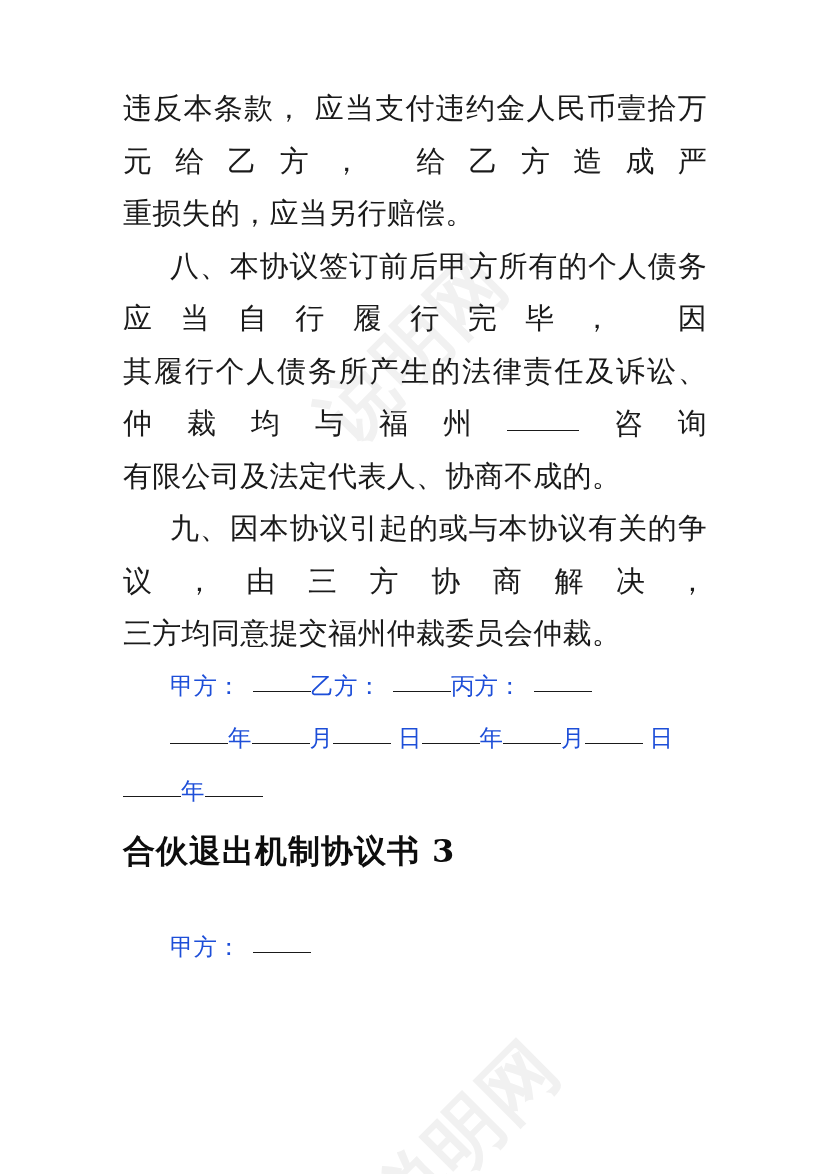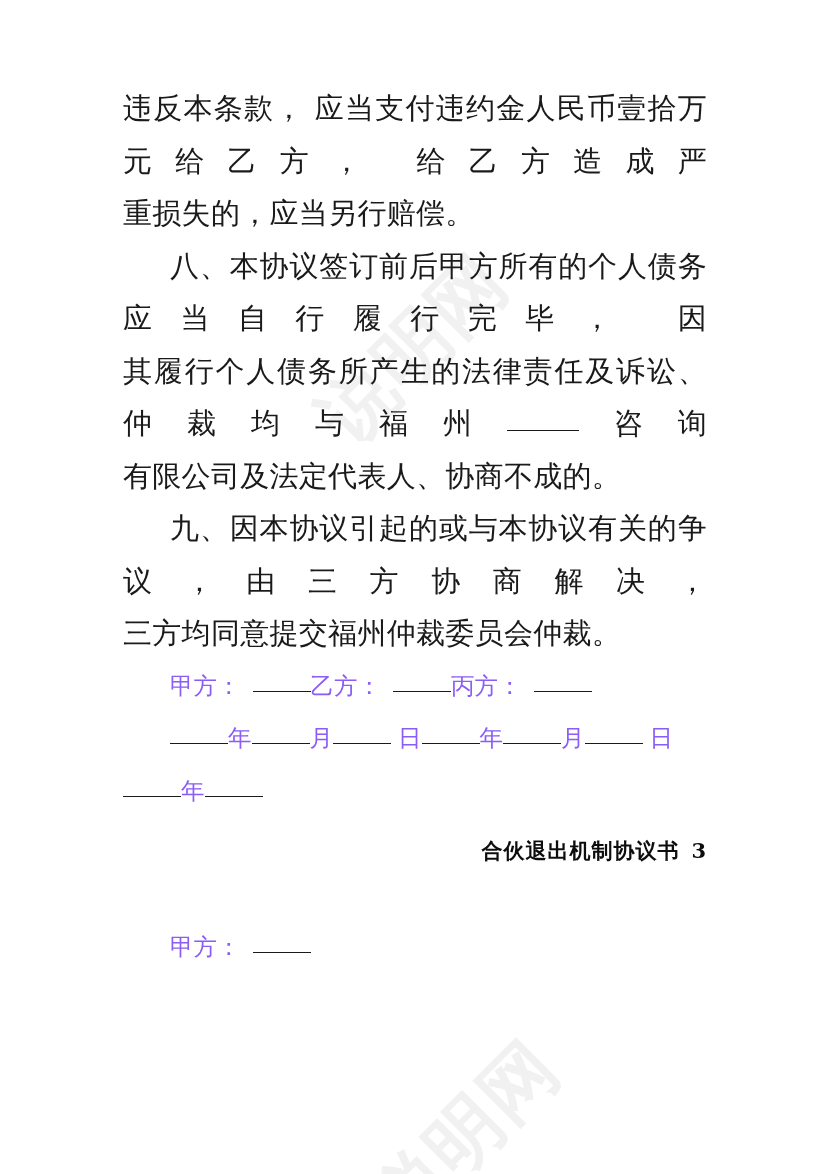--- a/index.html
+++ b/index.html
@@ -78,42 +78,42 @@
     display: inline-block;
     border-bottom: 1.6px solid #1a1a1a;
     vertical-align: 2px;
     height: 21px;
   }
   .b4 { width: 58px; }
   .b5 { width: 72px; }
 
   
   .doc-title {
-    font-size: 21px;
+    font-size: 32px;
     line-height: 52px;
     font-weight: 700;
-    text-align: right;
+    text-align: left;
     color: #0d0d0d;
     margin: 0;
     letter-spacing: 1px;
     font-family: "DejaVu Sans", "Liberation Sans", sans-serif;
   }
   .title-num {
     font-family: "DejaVu Serif", "Liberation Serif", serif;
     font-weight: 700;
   }
 
   .spacer-sm { height: 20px; }
   .spacer-md { height: 36px; }
   .spacer-lg { height: 46px; }
 
   .sig-line {
     font-size: 23.5px;
     line-height: 52.5px;
-    color: #8b5cf6;
+    color: #1d4ed8;
     margin: 0;
     text-indent: 47px;
   }
   .gap { display: inline-block; width: 12px; }
   .gap-sm { display: inline-block; width: 7px; }
 </style>
 </head>
 <body>
 
 <div id="page">

